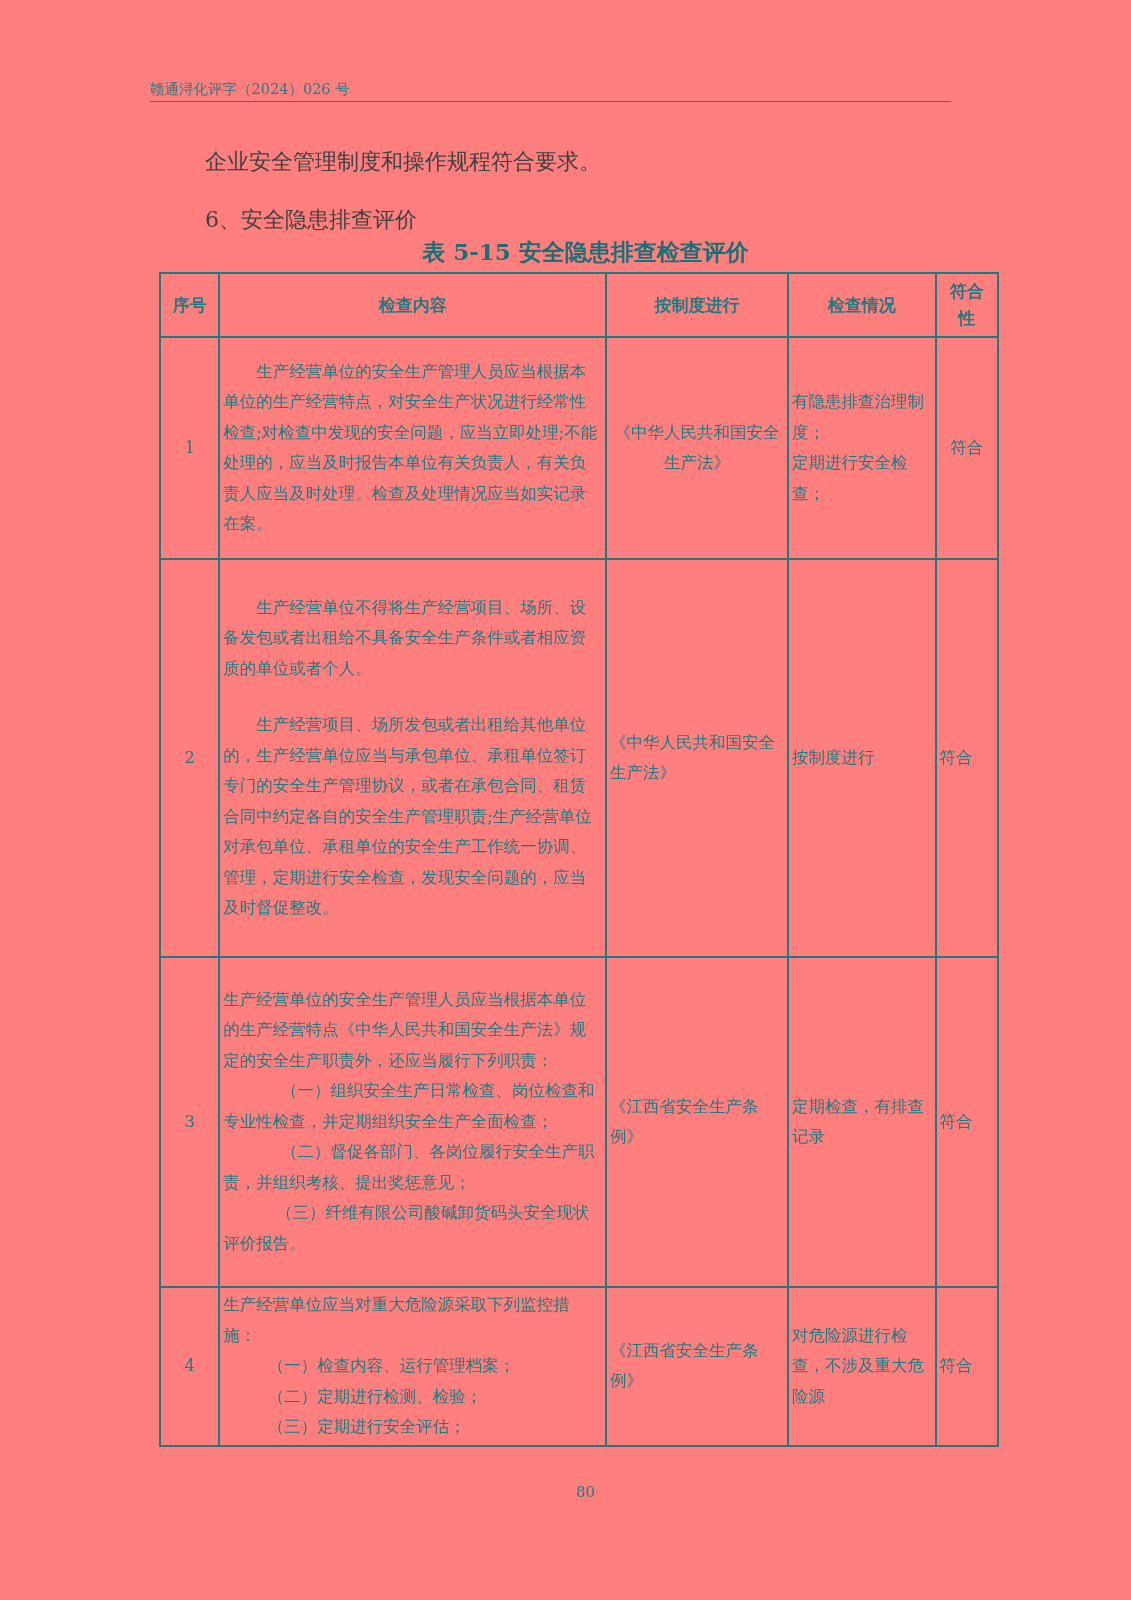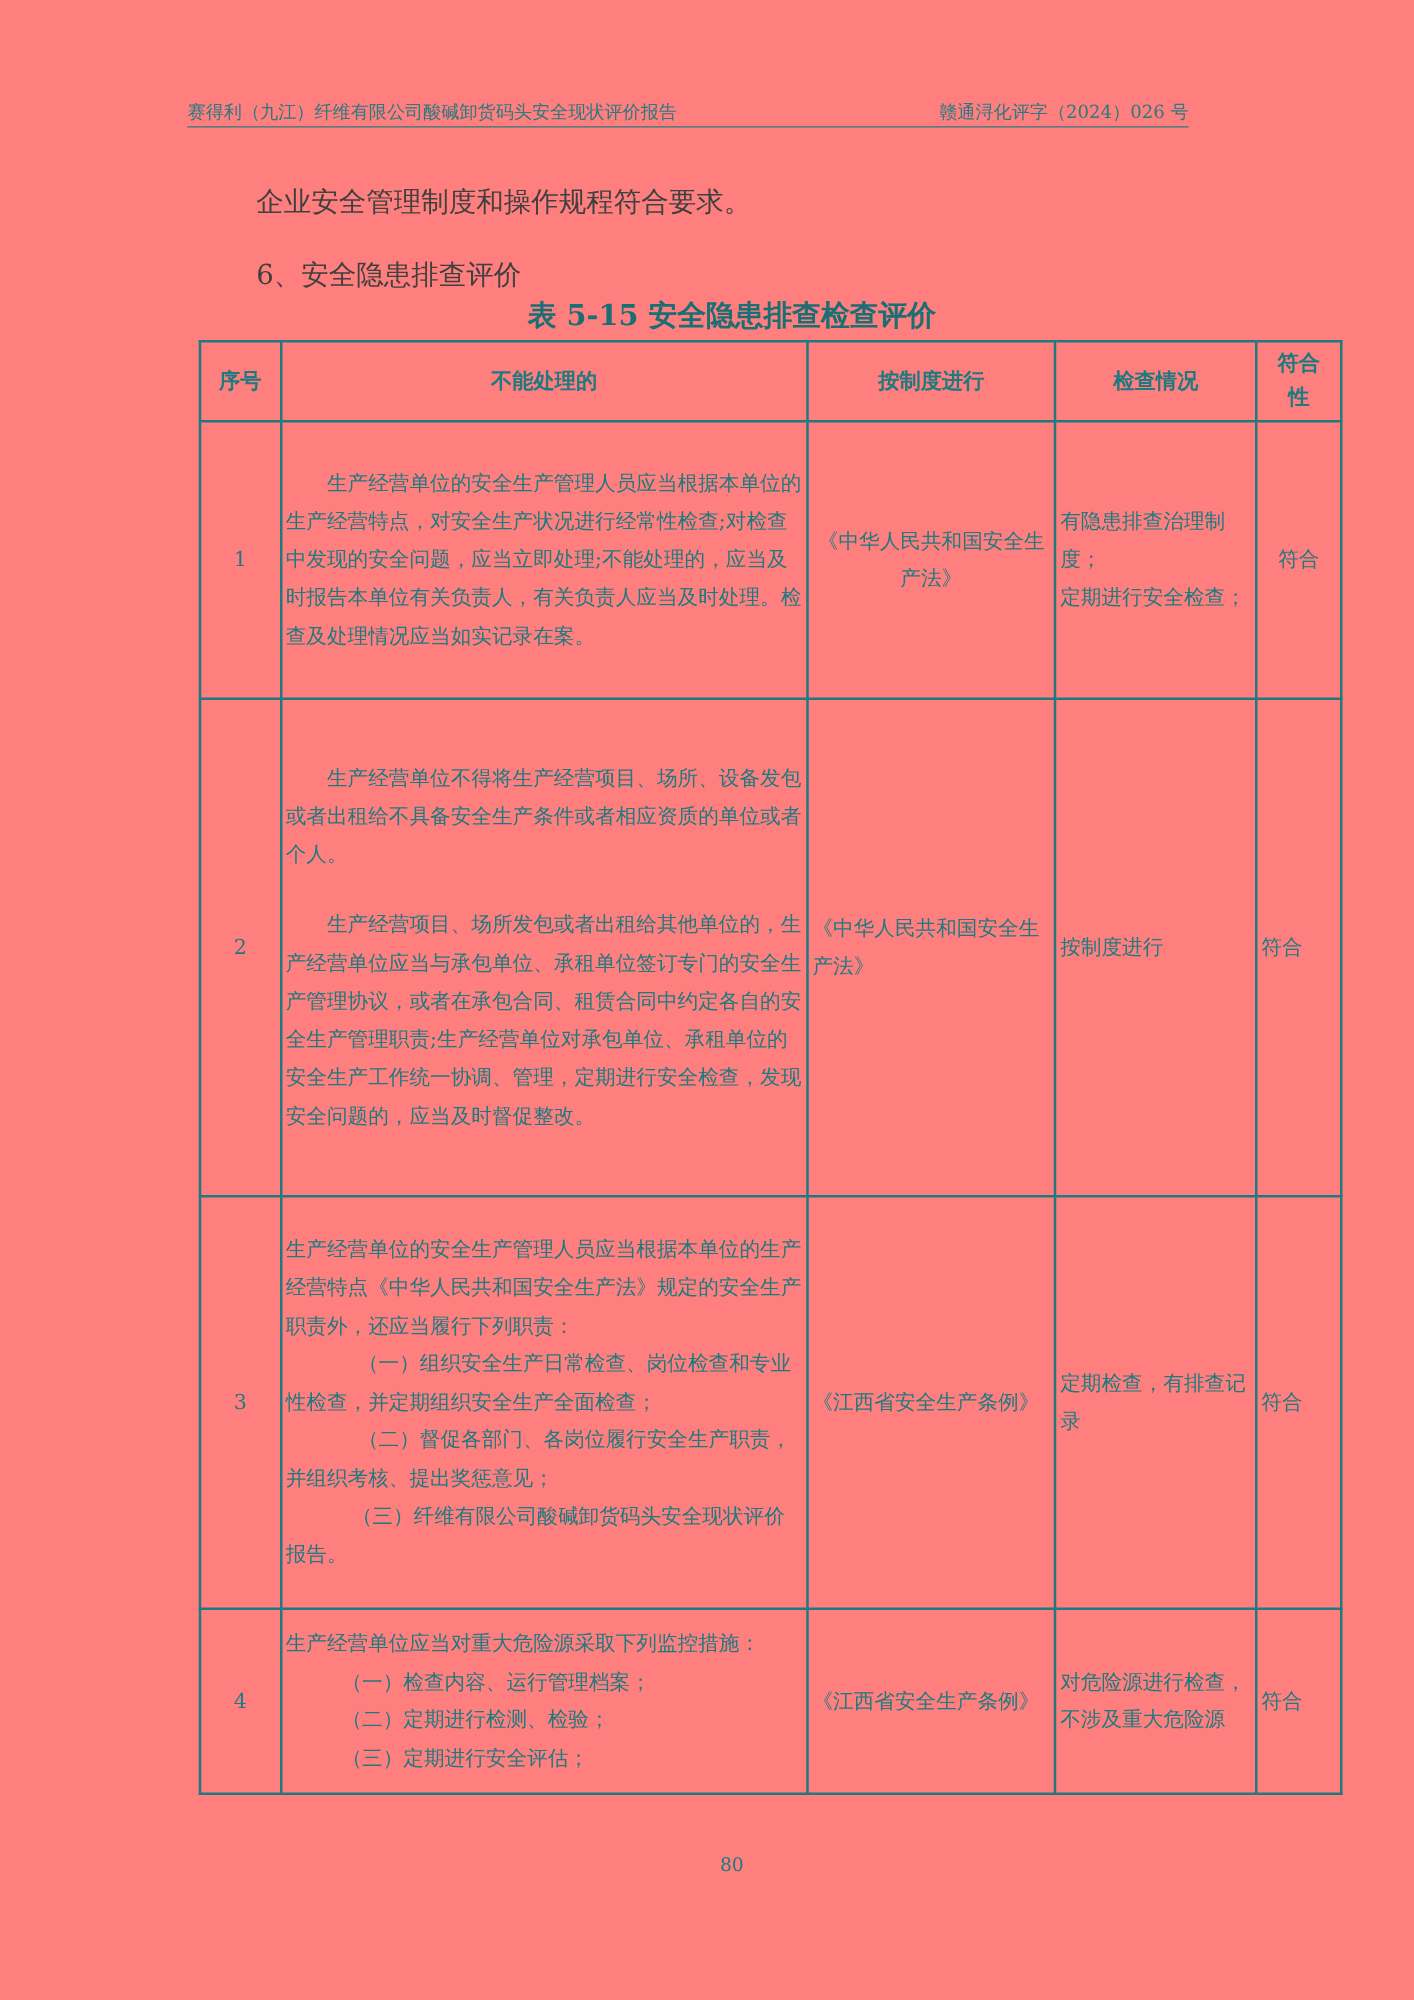--- a/index.html
+++ b/index.html
@@ -21,21 +21,21 @@
   .p1 { top: 147px; }
   .p2 { top: 193px; margin-top: 12px; }
   .caption {
     position: absolute; left: 0; width: 1131px; top: 237px;
     text-align: center; font-weight: bold; font-size: 23px; color: #1a6f75;
     font-family: "DejaVu Serif", "Liberation Serif", serif;
     padding-left: 20px;
   }
   table.main {
     position: absolute; left: 159px; top: 272px;
-    width: 915px;
+    width: 840px;
     border-collapse: collapse;
     table-layout: fixed;
     font-size: 16.5px;
   }
   table.main td, table.main th {
     border: 2px solid #1f7a80;
     padding: 2px 3px;
     vertical-align: middle;
     line-height: 30.5px;
     word-break: break-all;
@@ -49,40 +49,39 @@
   .indent { text-indent: 2em; }
   .sub2 { padding-left: 2.7em; }
   .center { text-align: center; }
   .gap { margin-top: 26px; }
   .pageno { position: absolute; left: 0; width: 1131px; top: 1483px; text-align: center; font-size: 15px; color: #1f7a80; padding-left: 20px; }
 </style>
 </head>
 <body>
 
 <div class="header">
-  <span>赛得利（九江）纤维有限公司酸碱卸货码头安全现状评价报告</span>
   <span>赣通浔化评字（2024）026 号</span>
 </div>
 
 <div class="para p1">企业安全管理制度和操作规程符合要求。</div>
 <div class="para p2">6、安全隐患排查评价</div>
 <div class="caption">表 5-15  安全隐患排查检查评价</div>
 
 <table class="main">
   <colgroup>
     <col class="c-seq">
       <col class="c-content">
       <col class="c-basis">
       <col class="c-status">
       <col class="c-ok">
   </colgroup>
   <tbody>
       <tr>
     <th>序号</th>
-    <th>不能处理的</th>
+    <th>检查内容</th>
     <th>按制度进行</th>
     <th>检查情况</th>
     <th><span>符合</span><br><span>性</span></th>
   </tr>
 
   <tr style="height:222px">
     <td class="center">1</td>
     <td>
           <div class="indent">生产经营单位的安全生产管理人员应当根据本单位的生产经营特点，对安全生产状况进行经常性检查;对检查中发现的安全问题，应当立即处理;不能处理的，应当及时报告本单位有关负责人，有关负责人应当及时处理。检查及处理情况应当如实记录在案。</div>
         </td>

